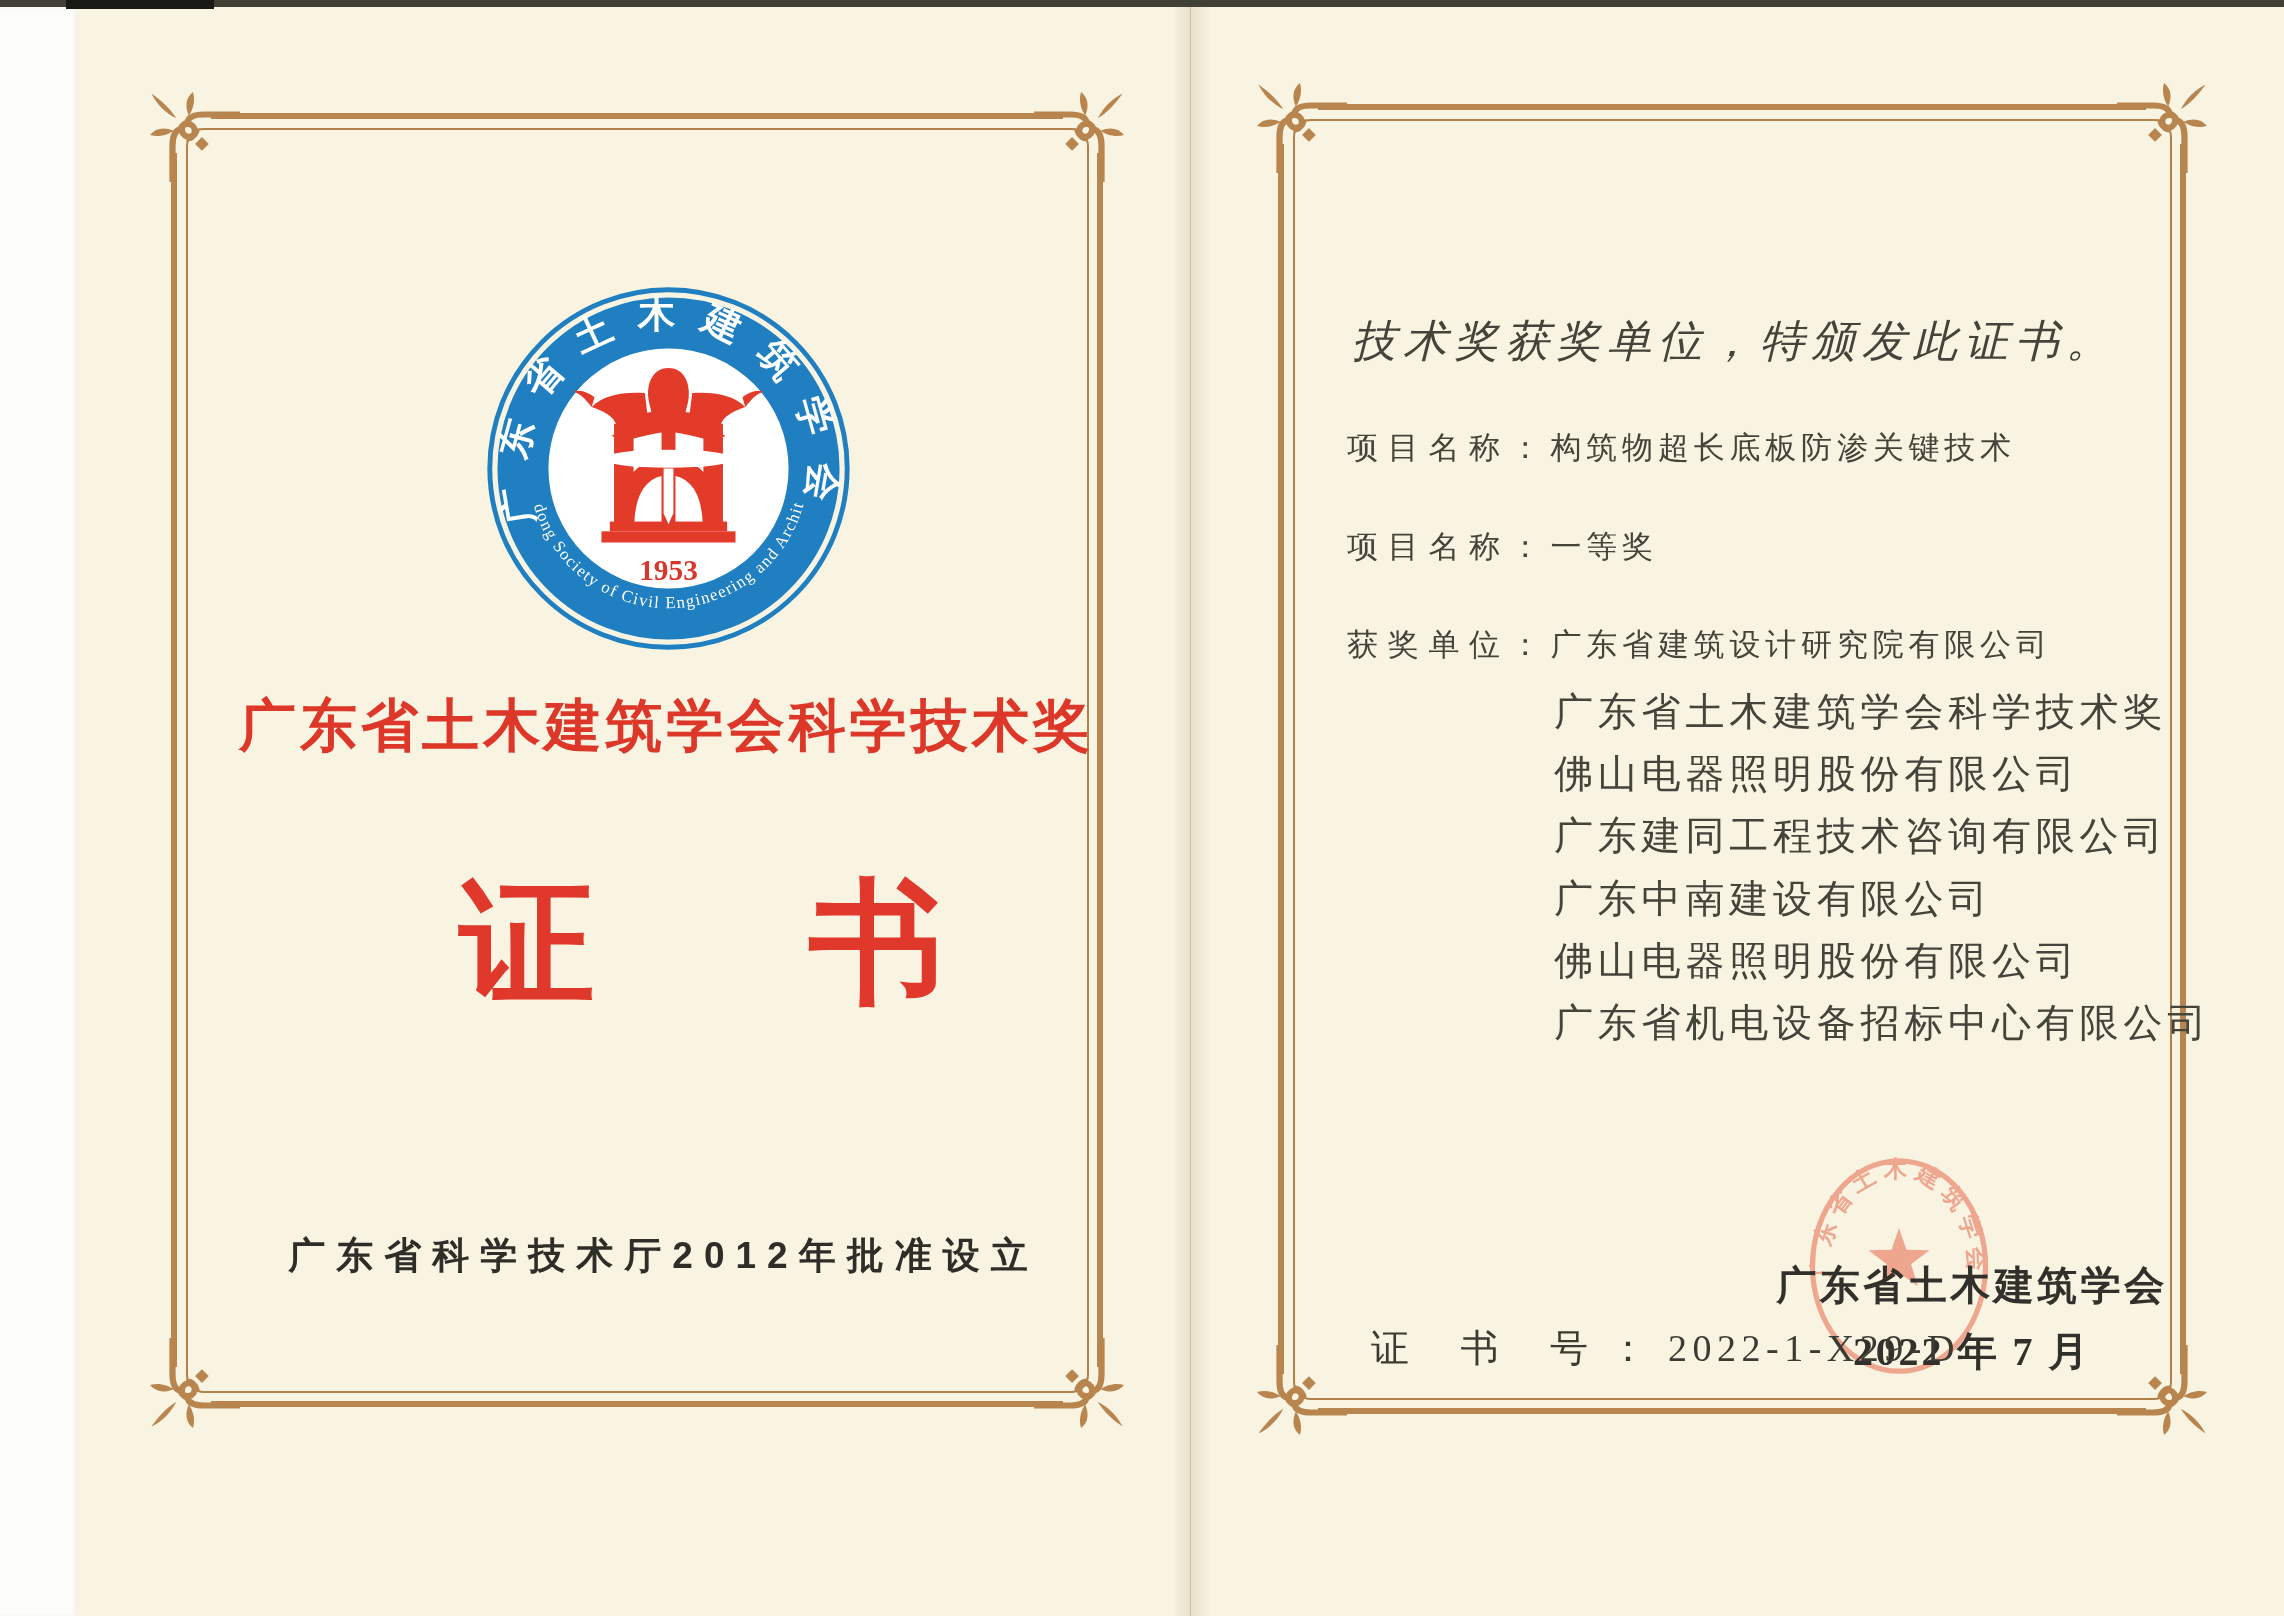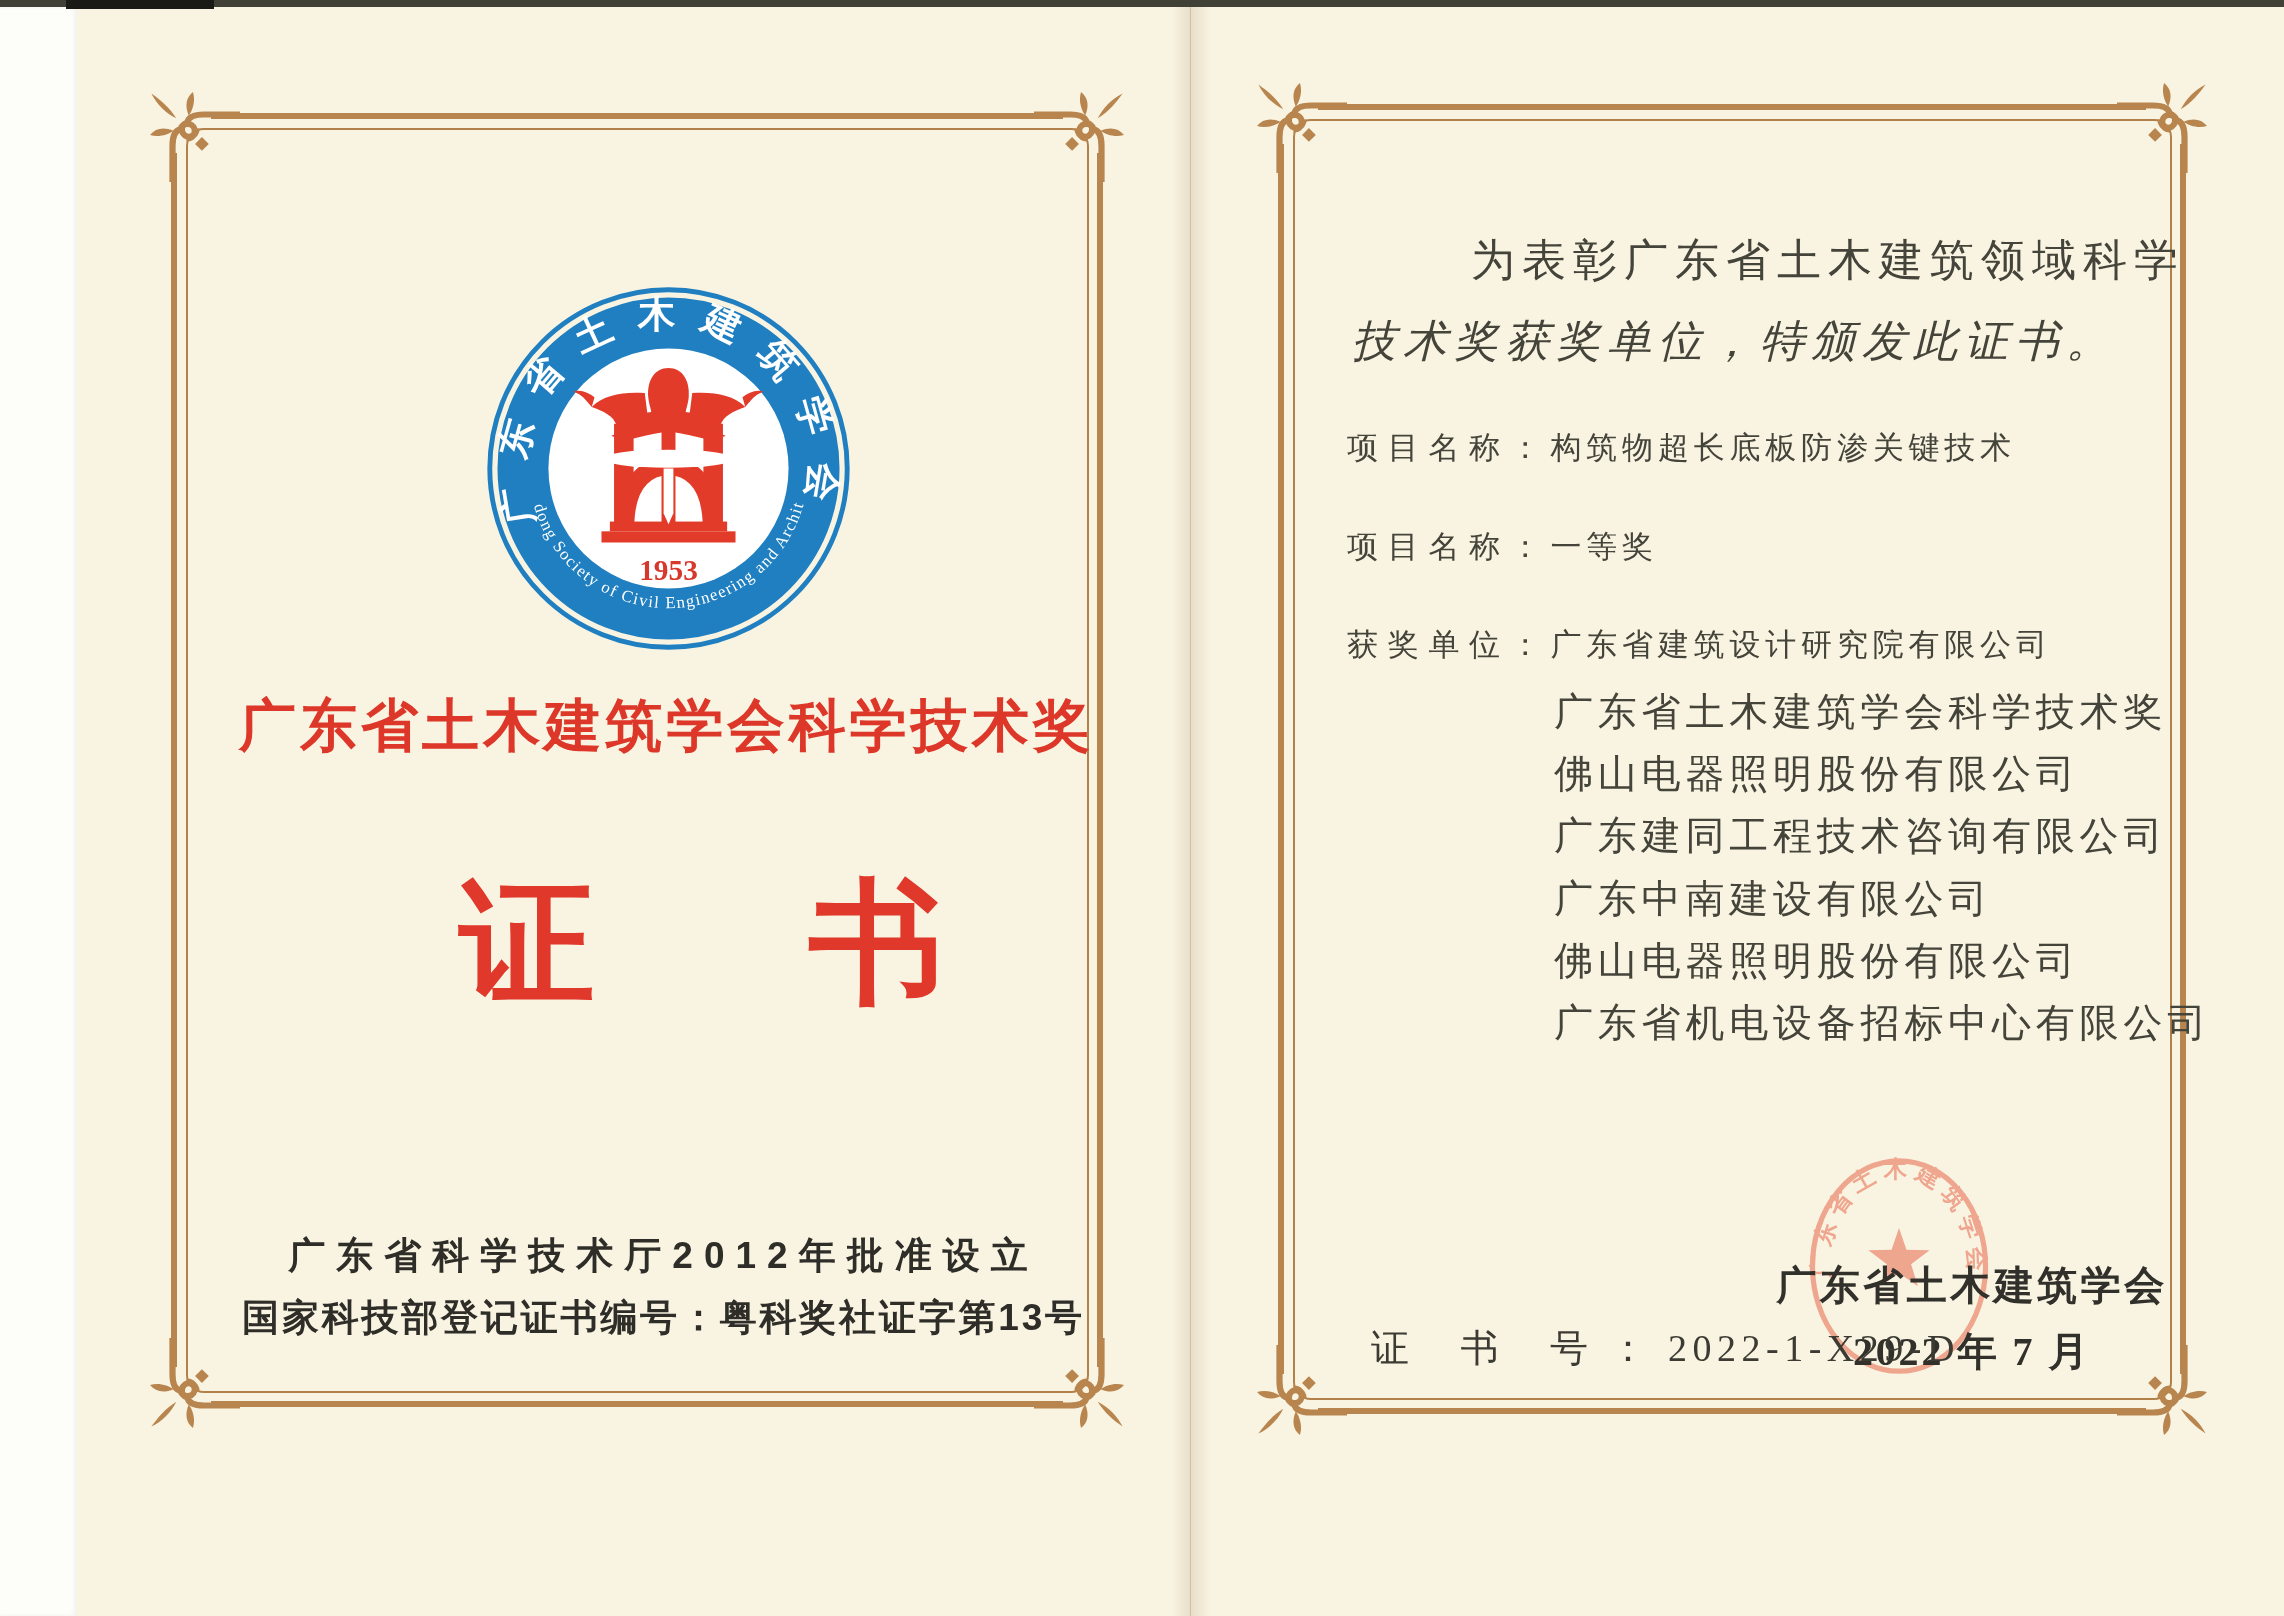--- a/index.html
+++ b/index.html
@@ -146,21 +146,20 @@
   </svg>
 
   <div class="award-title">广东省土木建筑学会科学技术奖</div>
 
   <div class="cert-word">
     <span>证</span>
     <span>书</span>
   </div>
 
   <div class="footer-line f1">广东省科学技术厅2012年批准设立</div>
-  <div class="footer-line f2">国家科技部登记证书编号：粤科奖社证字第13号</div>
 
   <div class="frame" style="left:1278px;top:104px;width:908px;height:1310px;">
     <div class="bar t"></div>
     <div class="bar b"></div>
     <div class="bar l"></div>
     <div class="bar r"></div>
     <div class="inner"></div>
     <svg class="corner tl" viewBox="0 0 130 130">
         <use href="#corn"></use>
       </svg>
@@ -168,21 +167,20 @@
         <use href="#corn"></use>
       </svg>
     <svg class="corner br" viewBox="0 0 130 130">
         <use href="#corn"></use>
       </svg>
     <svg class="corner bl" viewBox="0 0 130 130">
         <use href="#corn"></use>
       </svg>
   </div>
 
-  <div class="intro l1 ink">为表彰广东省土木建筑领域科学</div>
   <div class="intro l2 ink">技术奖获奖单位，特颁发此证书。</div>
 
   <div class="fieldrow ink" style="top:427px;">
     <span class="lab">项目名称：</span><span class="val">构筑物超长底板防渗关键技术</span>
   </div>
   <div class="fieldrow ink" style="top:526px;">
     <span class="lab">项目名称：</span><span class="val">一等奖</span>
   </div>
   <div class="fieldrow ink" style="top:624px;">
     <span class="lab">获奖单位：</span><span class="val">广东省建筑设计研究院有限公司</span>

